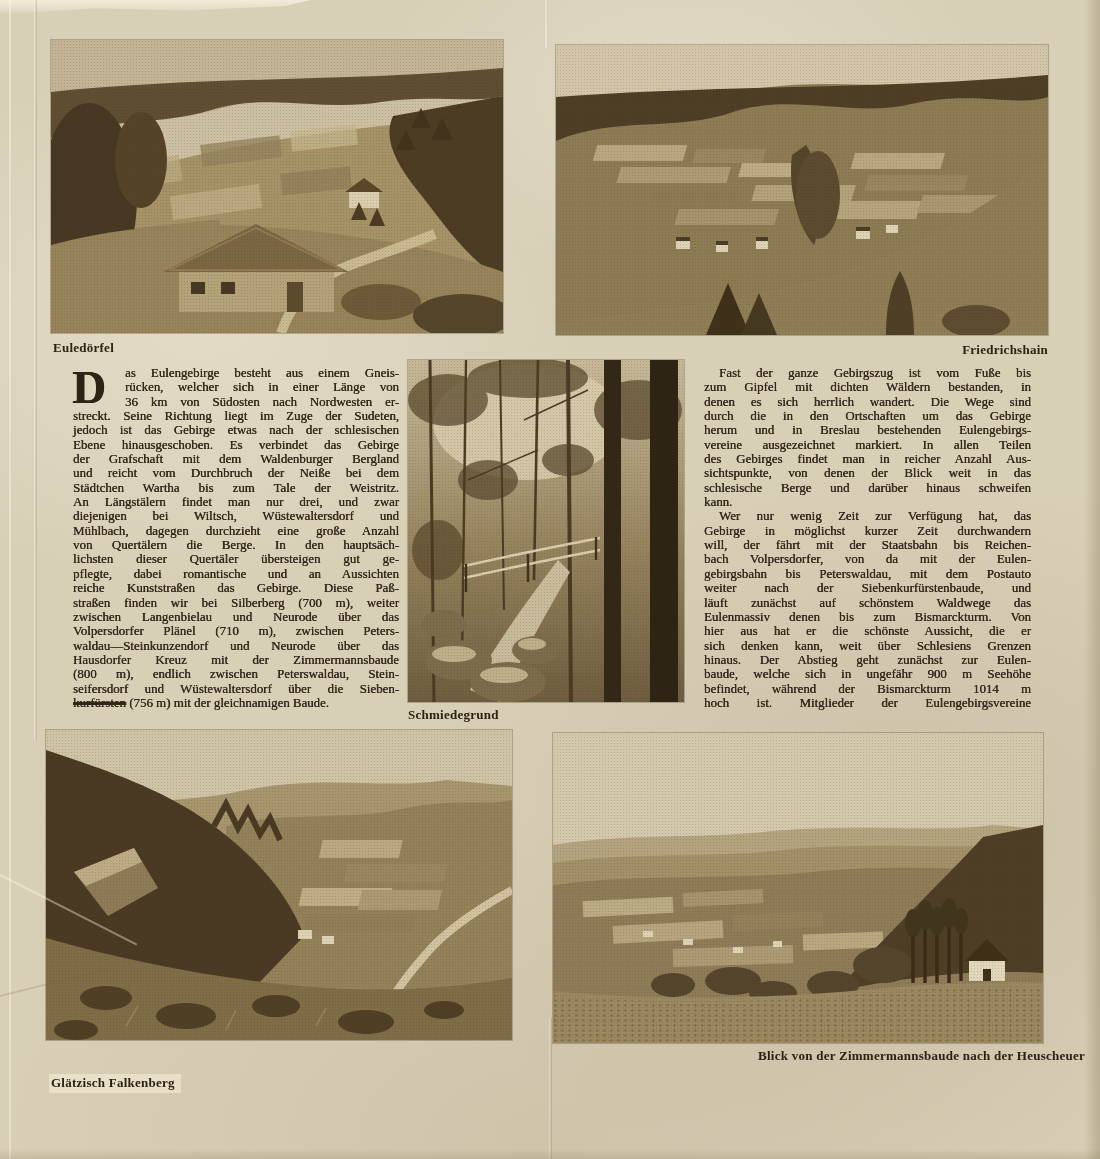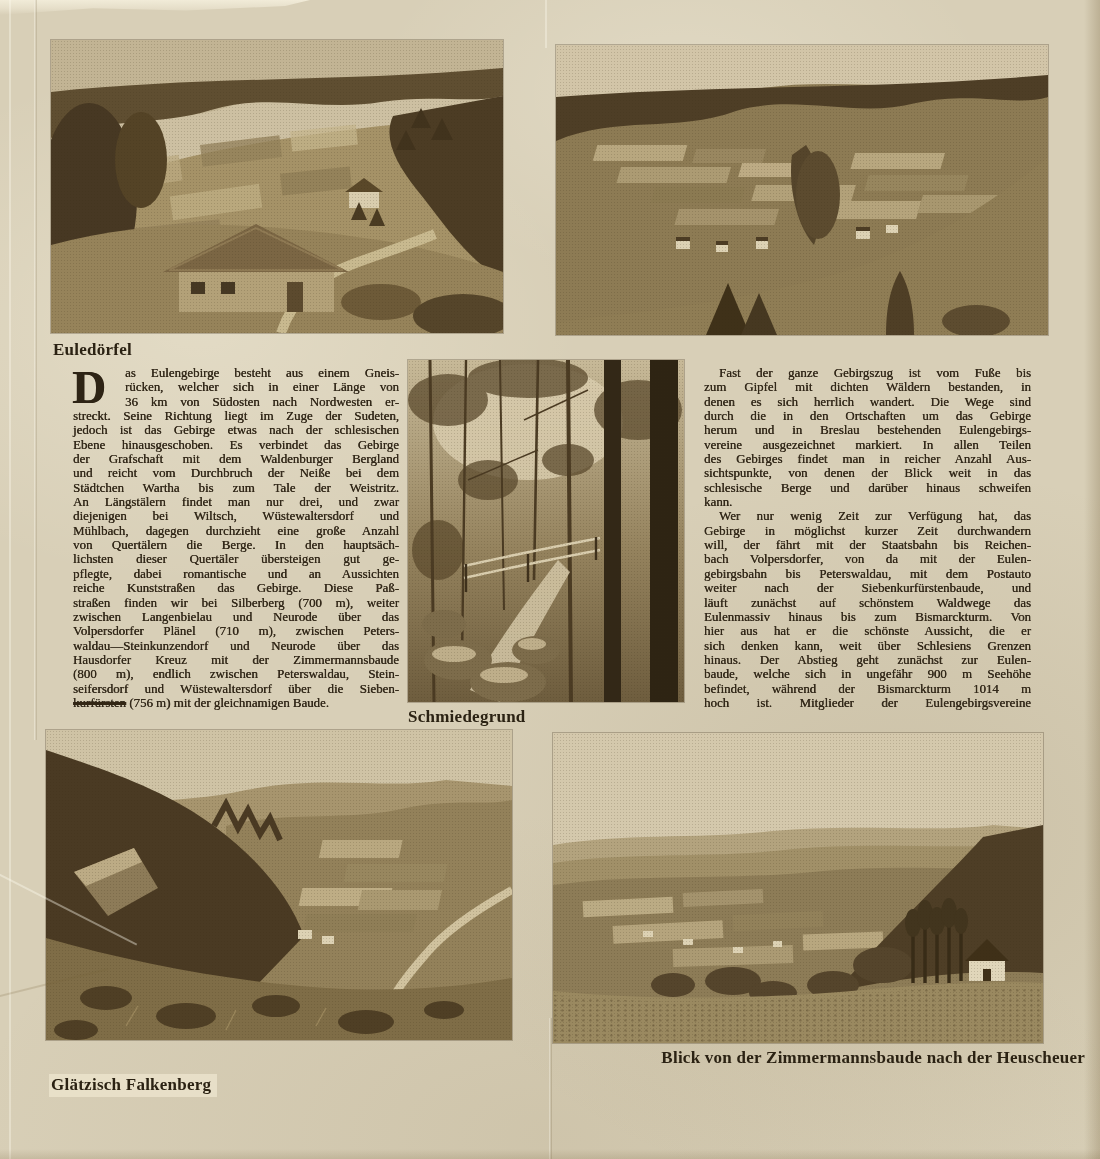--- a/index.html
+++ b/index.html
@@ -22,21 +22,21 @@
     background-image:radial-gradient(rgba(56,43,22,.17) 1px, rgba(0,0,0,0) 1px);
     background-size:3px 3px;
   }
   .p1{left:51px; top:40px;  width:452px; height:293px;}
   .p2{left:556px;top:45px;  width:492px; height:290px;}
   .p3{left:408px;top:360px; width:276px; height:342px;}
   .p4{left:46px; top:730px; width:466px; height:310px;}
   .p5{left:553px;top:733px; width:490px; height:310px;}
   
   .caption{
-    position:absolute; font-weight:bold; font-size:17px; letter-spacing:.25px;
+    position:absolute; font-weight:bold; font-size:13px; letter-spacing:.25px;
     color:#2b2213; white-space:nowrap;
   }
   .c1{left:53px; top:340px;}
   .c2{left:556px;top:342px;width:492px;text-align:right;}
   .c3{left:408px;top:707px;width:276px;text-align:left;}
   .c4{left:49px; top:1074px;background:rgba(238,230,207,.75);padding:1px 6px 2px 2px;}
   .c5{left:553px;top:1048px;width:492px;text-align:right;padding-left:40px;}
   
   .col{position:absolute; top:366px; font-size:12.9px; line-height:14.35px;
        text-shadow:.3px 0 0 currentColor; color:#33291a;}
@@ -143,20 +143,21 @@
         <rect x="200" y="192" width="12" height="4"></rect>
           <rect x="300" y="182" width="14" height="4"></rect>
       </g>
       <path d="M492,290 L492,112 C440,156 370,200 290,226 C210,250 120,264 40,272 L0,278 L0,290 Z" fill="#8f7d55"></path>
       <path d="M150,290 l22,-52 22,52 Z" fill="#3f3119"></path>
       <path d="M185,290 l18,-42 18,42 Z" fill="#463821"></path>
       <path d="M330,290 C330,258 336,240 344,226 C352,240 358,260 358,290 Z" fill="#4f3f26"></path>
       <ellipse cx="420" cy="276" rx="34" ry="16" fill="#5d4c30"></ellipse>
     </svg>
   </div>
+  <div class="caption c2">Friedrichshain</div>
 
   <div class="photo p3">
     <svg viewBox="0 0 276 342" preserveAspectRatio="none">
       <defs>
         <linearGradient id="fg" x1="0" y1="0" x2="0" y2="1">
           <stop offset="0" stop-color="#c7b998"></stop>
             <stop offset=".55" stop-color="#95835e"></stop>
             <stop offset="1" stop-color="#6e5d3e"></stop>
         </linearGradient>
       </defs>
@@ -247,21 +248,21 @@
         <div class="tline">sichtspunkte, von denen der Blick weit in das</div>
         <div class="tline">schlesische Berge und darüber hinaus schweifen</div>
         <div class="tline end">kann.</div>
         <div class="tline ind">Wer nur wenig Zeit zur Verfügung hat, das</div>
         <div class="tline">Gebirge in möglichst kurzer Zeit durchwandern</div>
         <div class="tline">will, der fährt mit der Staatsbahn bis Reichen-</div>
         <div class="tline">bach Volpersdorfer, von da mit der Eulen-</div>
         <div class="tline">gebirgsbahn bis Peterswaldau, mit dem Postauto</div>
         <div class="tline">weiter nach der Siebenkurfürstenbaude, und</div>
         <div class="tline">läuft zunächst auf schönstem Waldwege das</div>
-        <div class="tline">Eulenmassiv hinaus bis zum Bismarckturm. Von</div>
+        <div class="tline">Eulenmassiv denen bis zum Bismarckturm. Von</div>
         <div class="tline">hier aus hat er die schönste Aussicht, die er</div>
         <div class="tline">sich denken kann, weit über Schlesiens Grenzen</div>
         <div class="tline">hinaus. Der Abstieg geht zunächst zur Eulen-</div>
         <div class="tline">baude, welche sich in ungefähr 900 m Seehöhe</div>
         <div class="tline">befindet, während der Bismarckturm 1014 m</div>
         <div class="tline">hoch ist. Mitglieder der Eulengebirgsvereine</div>
       </div>
   </div>
 
   <div class="photo p4">

